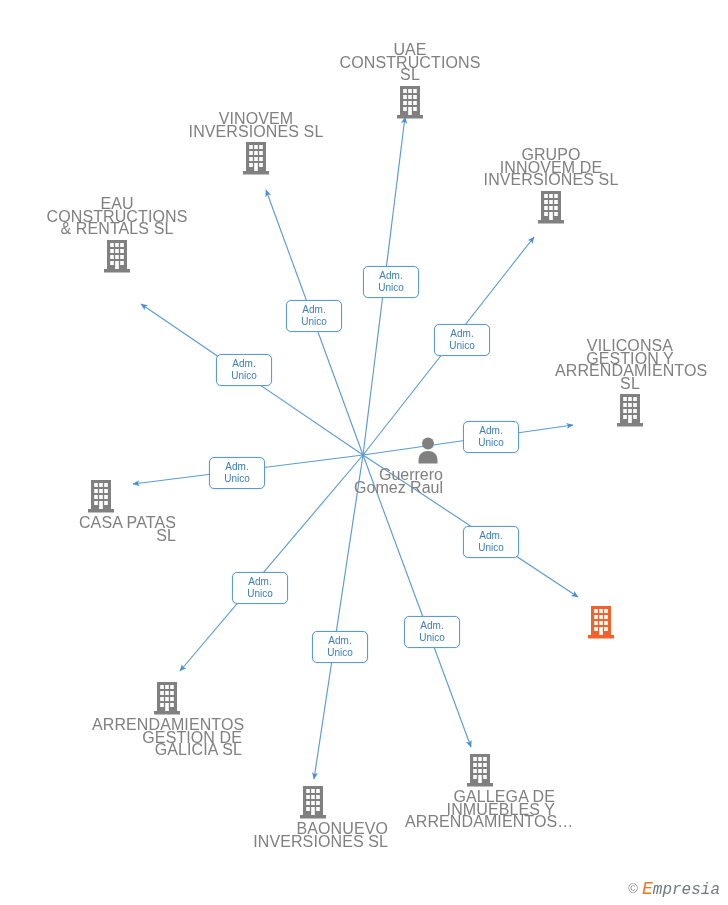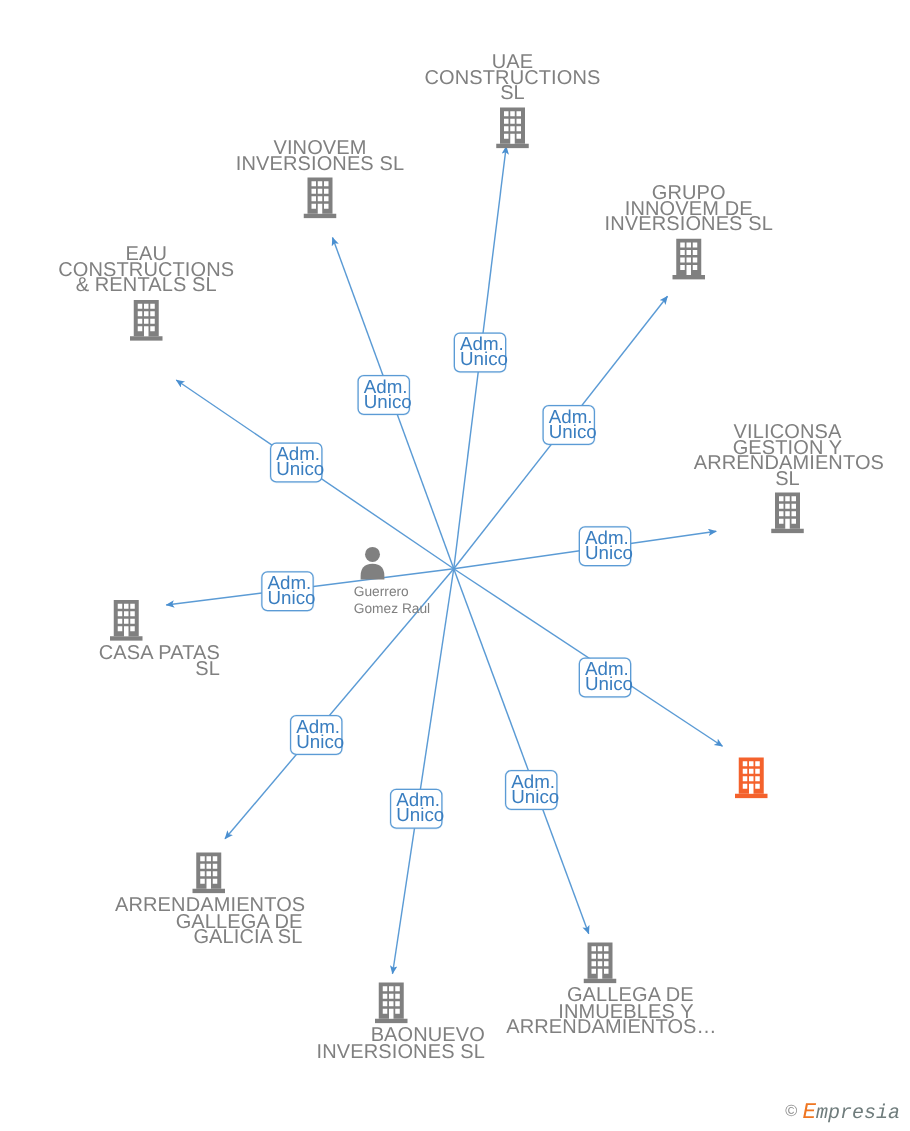--- a/index.html
+++ b/index.html
@@ -49,41 +49,41 @@
     display: block;
     line-height: 0;
   }
   .icon-wrap svg {
     display: inline-block;
   }
   .person-node {
     position: absolute;
     width: 160px;
     margin-left: -80px;
-    text-align: left;
+    text-align: right;
     color: #808080;
-    font-size: 11px;
+    font-size: 16px;
     line-height: 13px;
   }
   .person-node .label {
     white-space: pre-line;
     margin-top: 3px;
   }
   .edge-label {
     position: absolute;
     box-sizing: border-box;
     background: #ffffff;
     border: 1.6px solid #5b9bd5;
     border-radius: 5px;
     color: #3a7ec0;
-    font-size: 15px;
+    font-size: 10px;
     line-height: 12px;
     text-align: center;
     padding: 3px 4px 3px 4px;
-    width: 42px;
+    width: 56px;
     margin-left: -22px;
     margin-top: -16px;
     box-shadow: 0 0 0 0.5px rgba(91,155,213,0.18);
   }
   .edge-label .l1, .edge-label .l2 {
     display: block;
     white-space: nowrap;
   }
   .watermark {
     position: absolute;
@@ -295,21 +295,21 @@
             <rect x="13.2" y="11" width="3.6" height="4" fill="#ffffff"></rect>
             <rect x="18.2" y="11" width="3.6" height="4" fill="#ffffff"></rect>
             <rect x="8.2" y="17" width="3.6" height="4" fill="#ffffff"></rect>
             <rect x="13.2" y="17" width="3.6" height="4" fill="#ffffff"></rect>
             <rect x="18.2" y="17" width="3.6" height="4" fill="#ffffff"></rect>
             <rect x="8.2" y="23" width="3.6" height="4" fill="#ffffff"></rect>
             <rect x="13.2" y="23" width="3.6" height="8" fill="#ffffff"></rect>
             <rect x="18.2" y="23" width="3.6" height="4" fill="#ffffff"></rect>
           </svg></span>
         <div class="label">ARRENDAMIENTOS
-GALLEGA DE
+GESTION DE
 GALICIA SL</div>
       </div>
       <div class="node label-below" style="left: 313px; top: 784px;">
         <span class="icon-wrap"><svg width="30" height="36" viewBox="0 0 30 36">
             <path d="M5 2 h20 v29 h-20 z" fill="#808080"></path>
             <rect x="2" y="31" width="26" height="3.5" fill="#808080"></rect>
             <rect x="8.2" y="5" width="3.6" height="4" fill="#ffffff"></rect>
             <rect x="13.2" y="5" width="3.6" height="4" fill="#ffffff"></rect>
             <rect x="18.2" y="5" width="3.6" height="4" fill="#ffffff"></rect>
             <rect x="8.2" y="11" width="3.6" height="4" fill="#ffffff"></rect>

